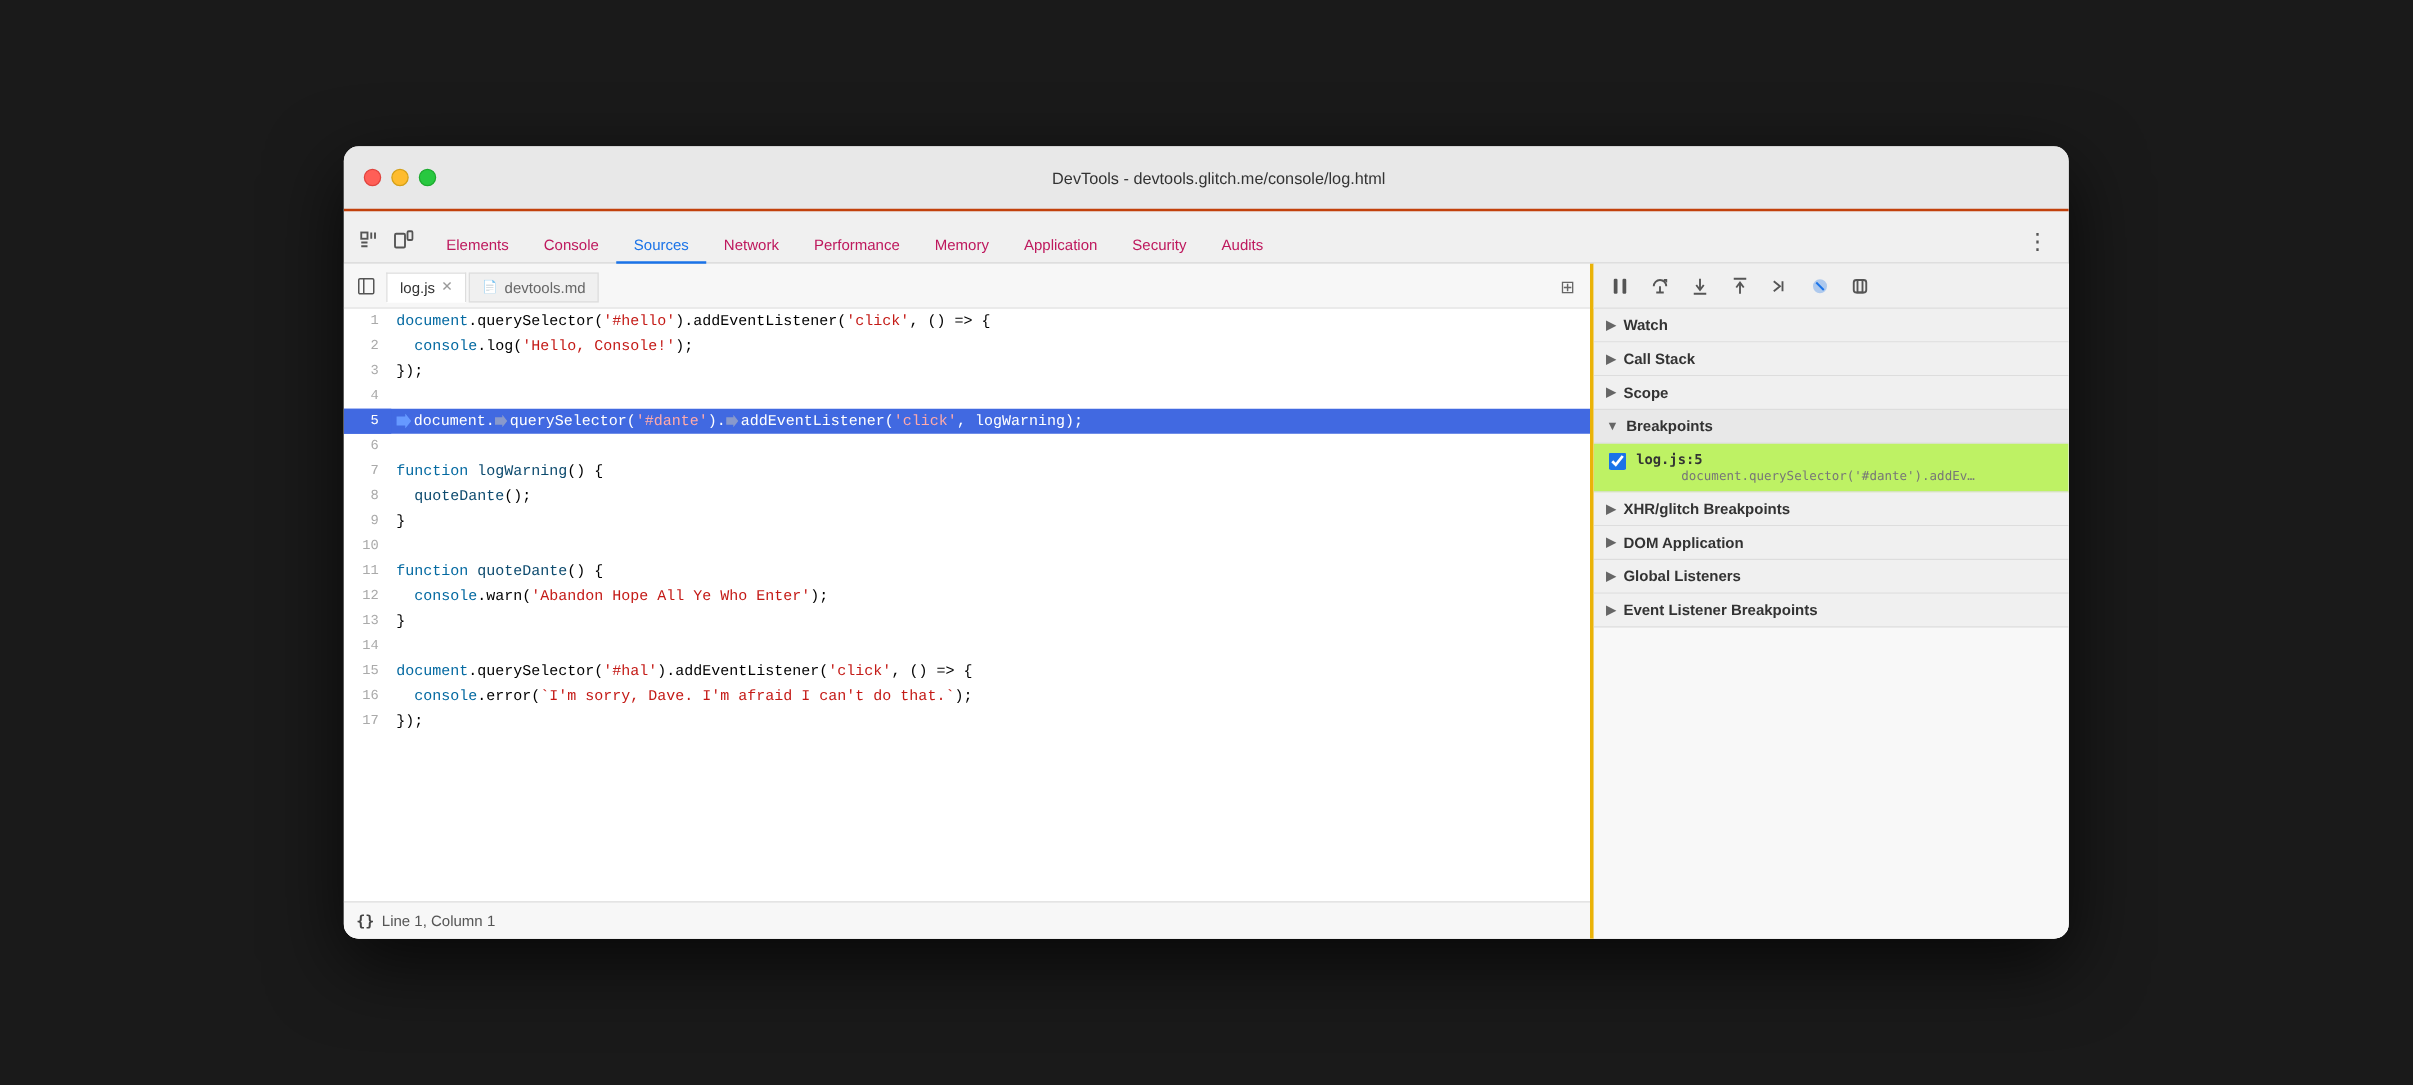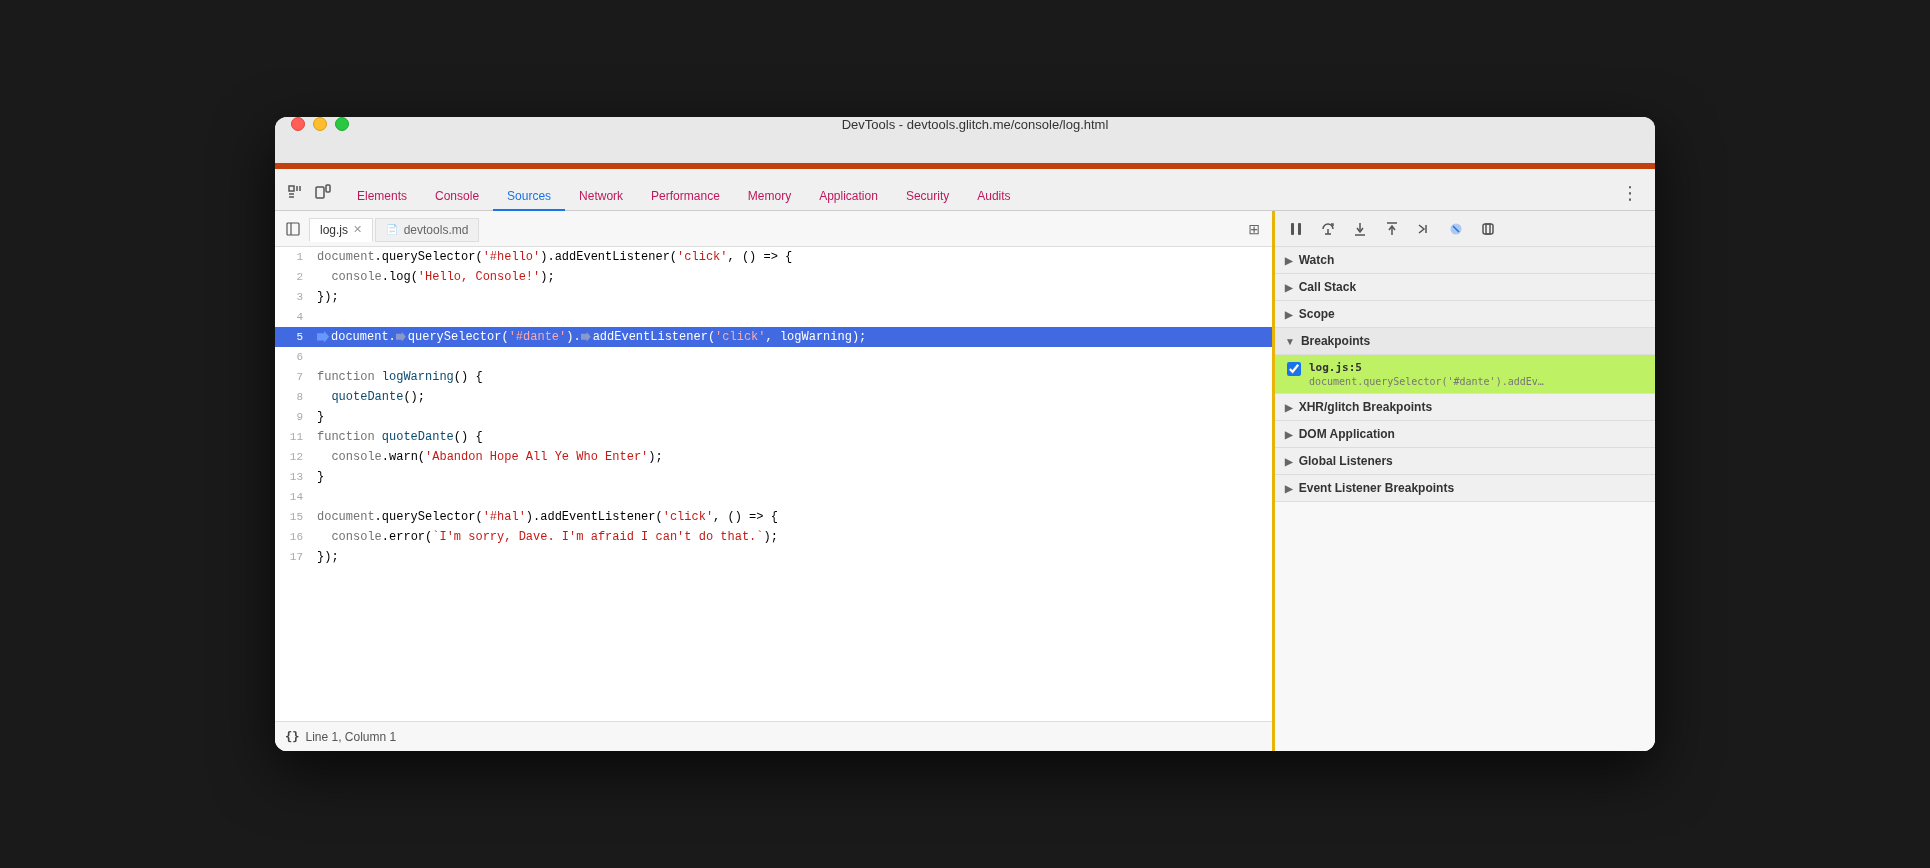--- a/index.html
+++ b/index.html
@@ -16,23 +16,24 @@
       background: #f0f0f0;
       border-radius: 12px;
       box-shadow: 0 20px 60px rgba(0,0,0,0.7);
       overflow: hidden;
     }
     
     .title-bar {
       background: #e8e8e8;
       height: 52px;
       display: flex;
+      align-items: center;
       justify-content: center;
       position: relative;
-      border-bottom: 6px solid #c2410c;
+      border-bottom: 2px solid #c2410c;
       padding-left: 20px;
     }
     .traffic-lights {
       position: absolute;
       left: 16px;
       display: flex;
       gap: 8px;
       align-items: center;
     }
     .traffic-light {
@@ -222,21 +223,21 @@
     .line-content {
       flex: 1;
       padding-left: 4px;
       white-space: pre;
       line-height: 20px;
     }
     .code-line.highlighted .line-content {
       color: #fff;
     }
     
-    .kw { color: #737373; }
+    .kw { color: #0369a1; }
     .str { color: #c41a16; }
     .fn-name { color: #0c4a6e; }
     
     .status-bar {
       height: 30px;
       background: #f7f7f7;
       border-top: 1px solid #ddd;
       display: flex;
       align-items: center;
       padding: 0 10px;
@@ -319,20 +320,21 @@
     .bp-location {
       color: #333;
       font-weight: 600;
       font-family: monospace;
     }
     .bp-code {
       color: #777;
       font-family: monospace;
       font-size: 10px;
       margin-top: 2px;
+      margin-left: 36px;
     }
   </style>
 </head>
 <body>
 
 <div class="window">
 
   <div class="title-bar">
     <div class="traffic-lights">
       <div class="traffic-light tl-close"></div>
@@ -428,20 +430,24 @@
         </div>
         <div class="code-line">
           <span class="line-num">8</span>
           <span class="line-content">  <span class="fn-name">quoteDante</span>();</span>
         </div>
         <div class="code-line">
           <span class="line-num">9</span>
           <span class="line-content">}</span>
         </div>
         <div class="code-line">
+          <span class="line-num">10</span>
+          <span class="line-content"></span>
+        </div>
+        <div class="code-line">
           <span class="line-num">11</span>
           <span class="line-content"><span class="kw">function</span> <span class="fn-name">quoteDante</span>() {</span>
         </div>
         <div class="code-line">
           <span class="line-num">12</span>
           <span class="line-content">  <span class="kw">console</span>.warn(<span class="str">'Abandon Hope All Ye Who Enter'</span>);</span>
         </div>
         <div class="code-line">
           <span class="line-num">13</span>
           <span class="line-content">}</span>

